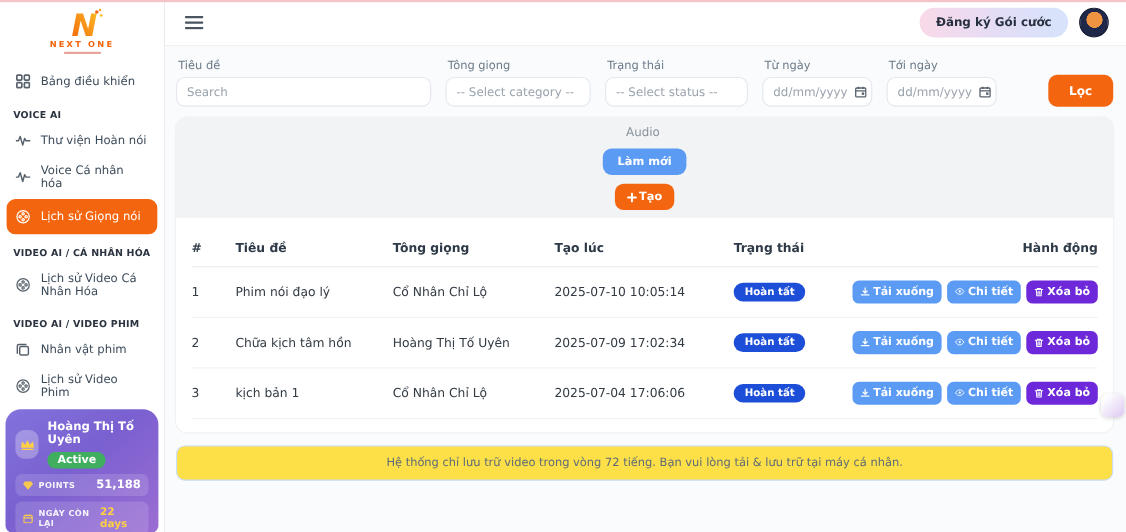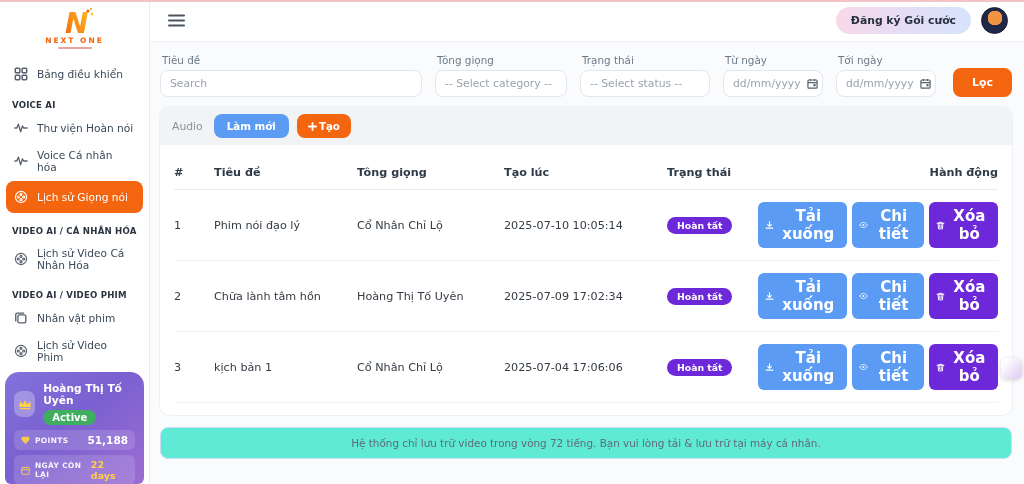--- a/index.html
+++ b/index.html
@@ -52,38 +52,38 @@
   .fctrl { height:27px; border:1px solid #e3e7ee; border-radius:8px; background:#fff; font-size:10.8px; color:#9aa3ad;
     display:flex; align-items:center; justify-content:space-between; padding:0 9px; cursor:pointer; }
   .fctrl input { border:none; outline:none; width:100%; font-size:10.8px; color:#333; font-family:inherit; background:transparent; }
   .fctrl input::placeholder { color:#9aa3ad; }
   .cal-ic { width:11px; height:11px; color:#57606b; display:inline-flex; margin-left:6px; }
   .btn-orange { border:none; cursor:pointer; background:#f4650f; color:#fff; font-weight:bold; font-size:11px; border-radius:8px; padding:8px 19px; font-family:inherit; }
   .filters .btn-orange { margin-left:auto; }
 
   
   .card { margin:0 2px; background:#fff; border-radius:10px; box-shadow:0 0 0 1px #f0f1f4; }
-  .card-toolbar { background:#f1f3f5; border-radius:10px 10px 0 0; padding:7px 12px; display:flex; align-items:center; gap:8px; }
+  .card-toolbar { background:#f1f3f5; border-radius:10px 10px 0 0; padding:7px 12px; display:flex; align-items:center; gap:8px;flex-direction:column; }
   .audio-label { color:#8b949e; font-size:10.8px; margin-right:3px; }
   .btn-blue { border:none; cursor:pointer; background:#5b9bf3; color:#fff; font-weight:bold; font-size:10.3px; border-radius:8px; padding:6px 13px; font-family:inherit; }
   .btn-create { border:none; cursor:pointer; background:#f4650f; color:#fff; font-weight:bold; font-size:10.3px; border-radius:8px; padding:6px 11px; font-family:inherit; display:inline-flex; align-items:center; gap:2px; }
 
   .tablewrap { padding:6px 14px 12px; }
   .tgrid { display:grid; grid-template-columns:40px 143px 147px 163px 1fr 240px; align-items:center; }
   .thead { padding:15px 0 10px; border-bottom:1px solid #e9ecef; font-size:11.2px; font-weight:bold; color:#2e3a47; }
   .th.right { text-align:right; }
   .trow { padding:12px 0; border-bottom:1px solid #f0f2f4; font-size:11.2px; color:#333b44; }
-  .badge-done { display:inline-block; background:#6d28d9; color:#fff; font-size:9.3px; font-weight:bold; padding:3px 10px; border-radius:999px; }
+  .badge-done { display:inline-block; background:#1d4ed8; color:#fff; font-size:9.3px; font-weight:bold; padding:3px 10px; border-radius:999px; }
   .acts { display:flex; gap:5px; justify-content:flex-end; }
-  .btn-sm { border:none; cursor:pointer; color:#fff; font-size:15px; font-weight:bold; border-radius:6px; padding:5px 7px; display:inline-flex; align-items:center; gap:3px; font-family:inherit; }
+  .btn-sm { border:none; cursor:pointer; color:#fff; font-size:10px; font-weight:bold; border-radius:6px; padding:5px 7px; display:inline-flex; align-items:center; gap:3px; font-family:inherit; }
   .btn-sm .bicon { width:9px; height:9px; display:inline-flex; }
   .btn-sm.b-blue { background:#5b9bf3; }
   .btn-sm.b-red  { background:#6d28d9; }
 
-  .notice { margin:12px 2px 0; background:#5eead4; border:1px solid #c9dcf8; border-radius:8px; text-align:center; font-size:10.4px; color:#5f6b77; padding:9px 10px; }
+  .notice { margin:12px 2px 0; background:#fde047; border:1px solid #c9dcf8; border-radius:8px; text-align:center; font-size:10.4px; color:#5f6b77; padding:9px 10px; }
 
   .float-widget { position:absolute; right:2px; top:316px; width:21px; height:21px; border-radius:6px; cursor:pointer;
     background:linear-gradient(135deg,#fdfdfe 20%,#ddc8f2 100%); box-shadow:0 1px 4px rgba(0,0,0,.18); }
 
   svg { display:block; }
 </style>
 </head>
 <body>
 
 <div class="topline"></div>
@@ -236,21 +236,21 @@
       <div class="tb-right">
         <button class="pill-btn">Đăng ký Gói cước</button>
         <div class="avatar"></div>
       </div>
     </header>
 
     <section class="content">
       <div class="filters" id="filters">
           <div class="fgroup">
             <div class="flabel">Tiêu đề</div>
-            <div class="fctrl" style="width: 262px;">
+            <div class="fctrl" style="width: 232px;">
               <input placeholder="Search" style="">
             </div>
           </div>
           <div class="fgroup">
             <div class="flabel">Tông giọng</div>
             <div class="fctrl" style="width: 132px;">
               <span>-- Select category --</span>
             </div>
           </div>
           <div class="fgroup">
@@ -340,21 +340,21 @@
                       <svg viewBox="0 0 12 12" width="9" height="9" fill="none" stroke="#fff" stroke-width="1.3" stroke-linecap="round">
                         <path d="M1.5 3h9M4 3V1.8h4V3M2.8 3l.6 7.5h5.2L9.2 3M5 5v3.6M7 5v3.6"></path>
                       </svg>
                     </span>
                     <span>Xóa bỏ</span>
                   </button>
                 </div>
               </div>
               <div class="trow tgrid">
                 <div>2</div>
-                <div>Chữa lành tâm hồn</div>
+                <div>Chữa kịch tâm hồn</div>
                 <div>Hoàng Thị Tố Uyên</div>
                 <div>2025-07-09 17:02:34</div>
                 <div><span class="badge-done">Hoàn tất</span></div>
                 <div class="acts">
                   <button class="btn-sm b-blue">
                     <span class="bicon">
                       <svg viewBox="0 0 12 12" width="9" height="9" fill="none" stroke="#fff" stroke-width="1.5" stroke-linecap="round" stroke-linejoin="round">
                         <path d="M6 1v6M3.5 4.8L6 7.3 8.5 4.8M1.5 9.5h9"></path>
                       </svg>
                     </span>

